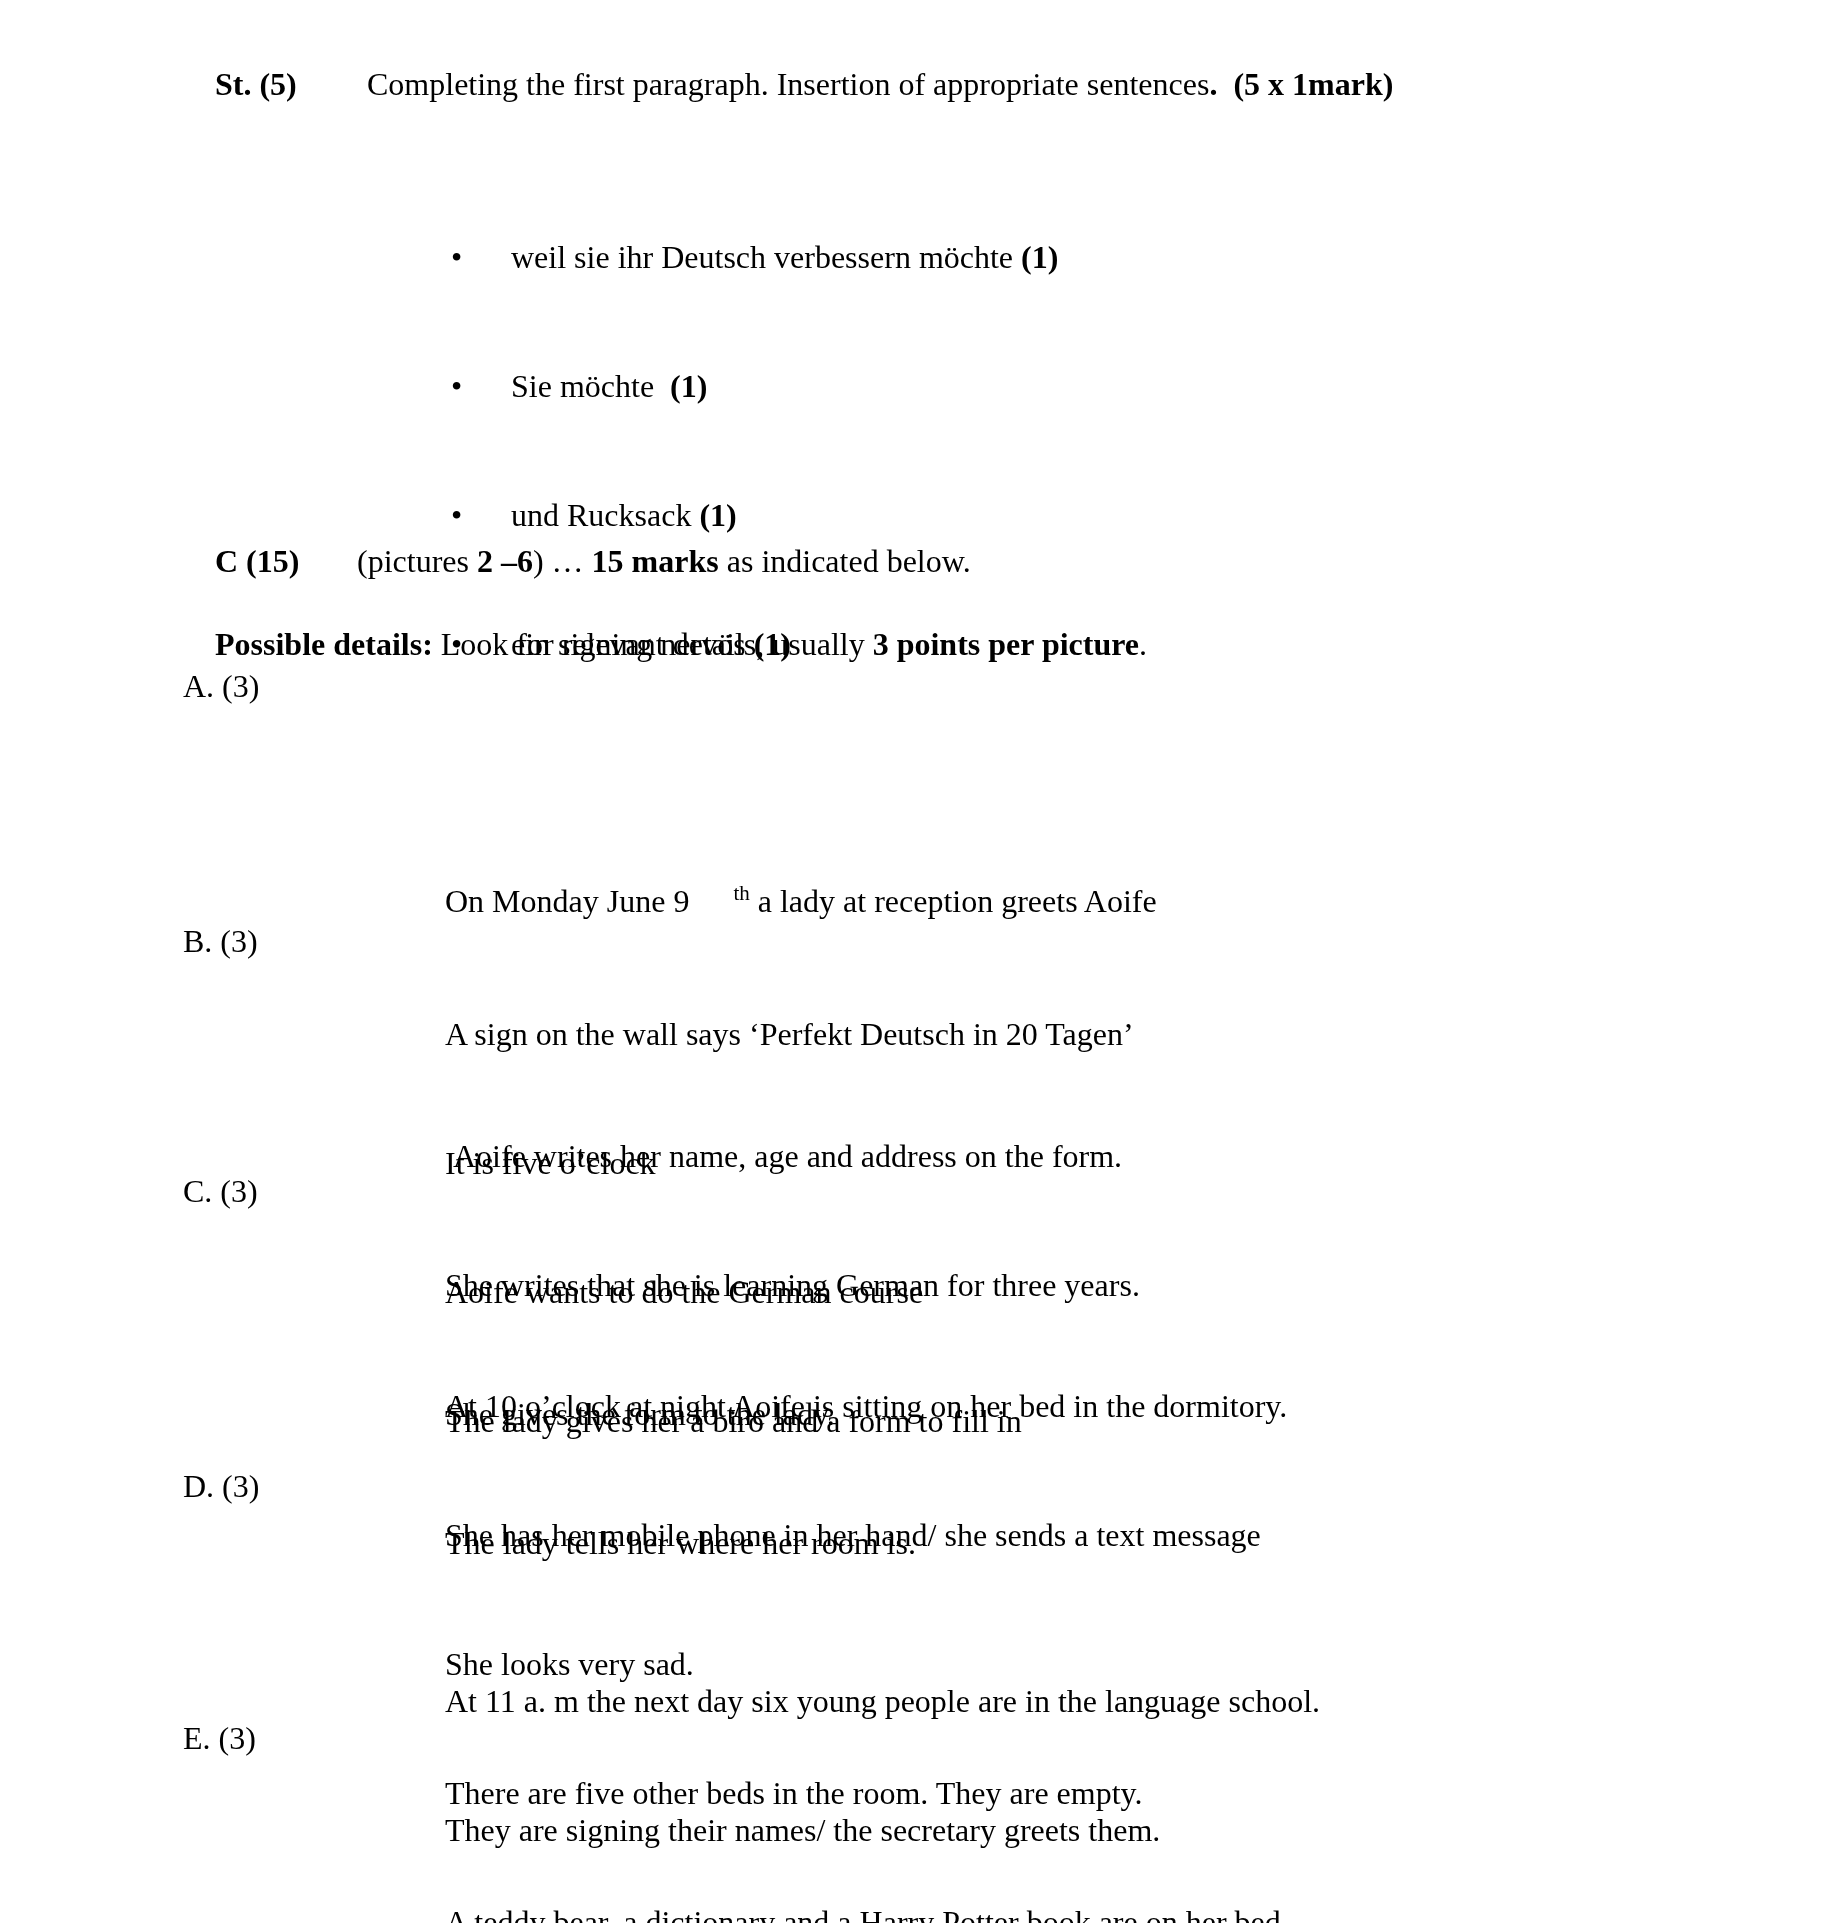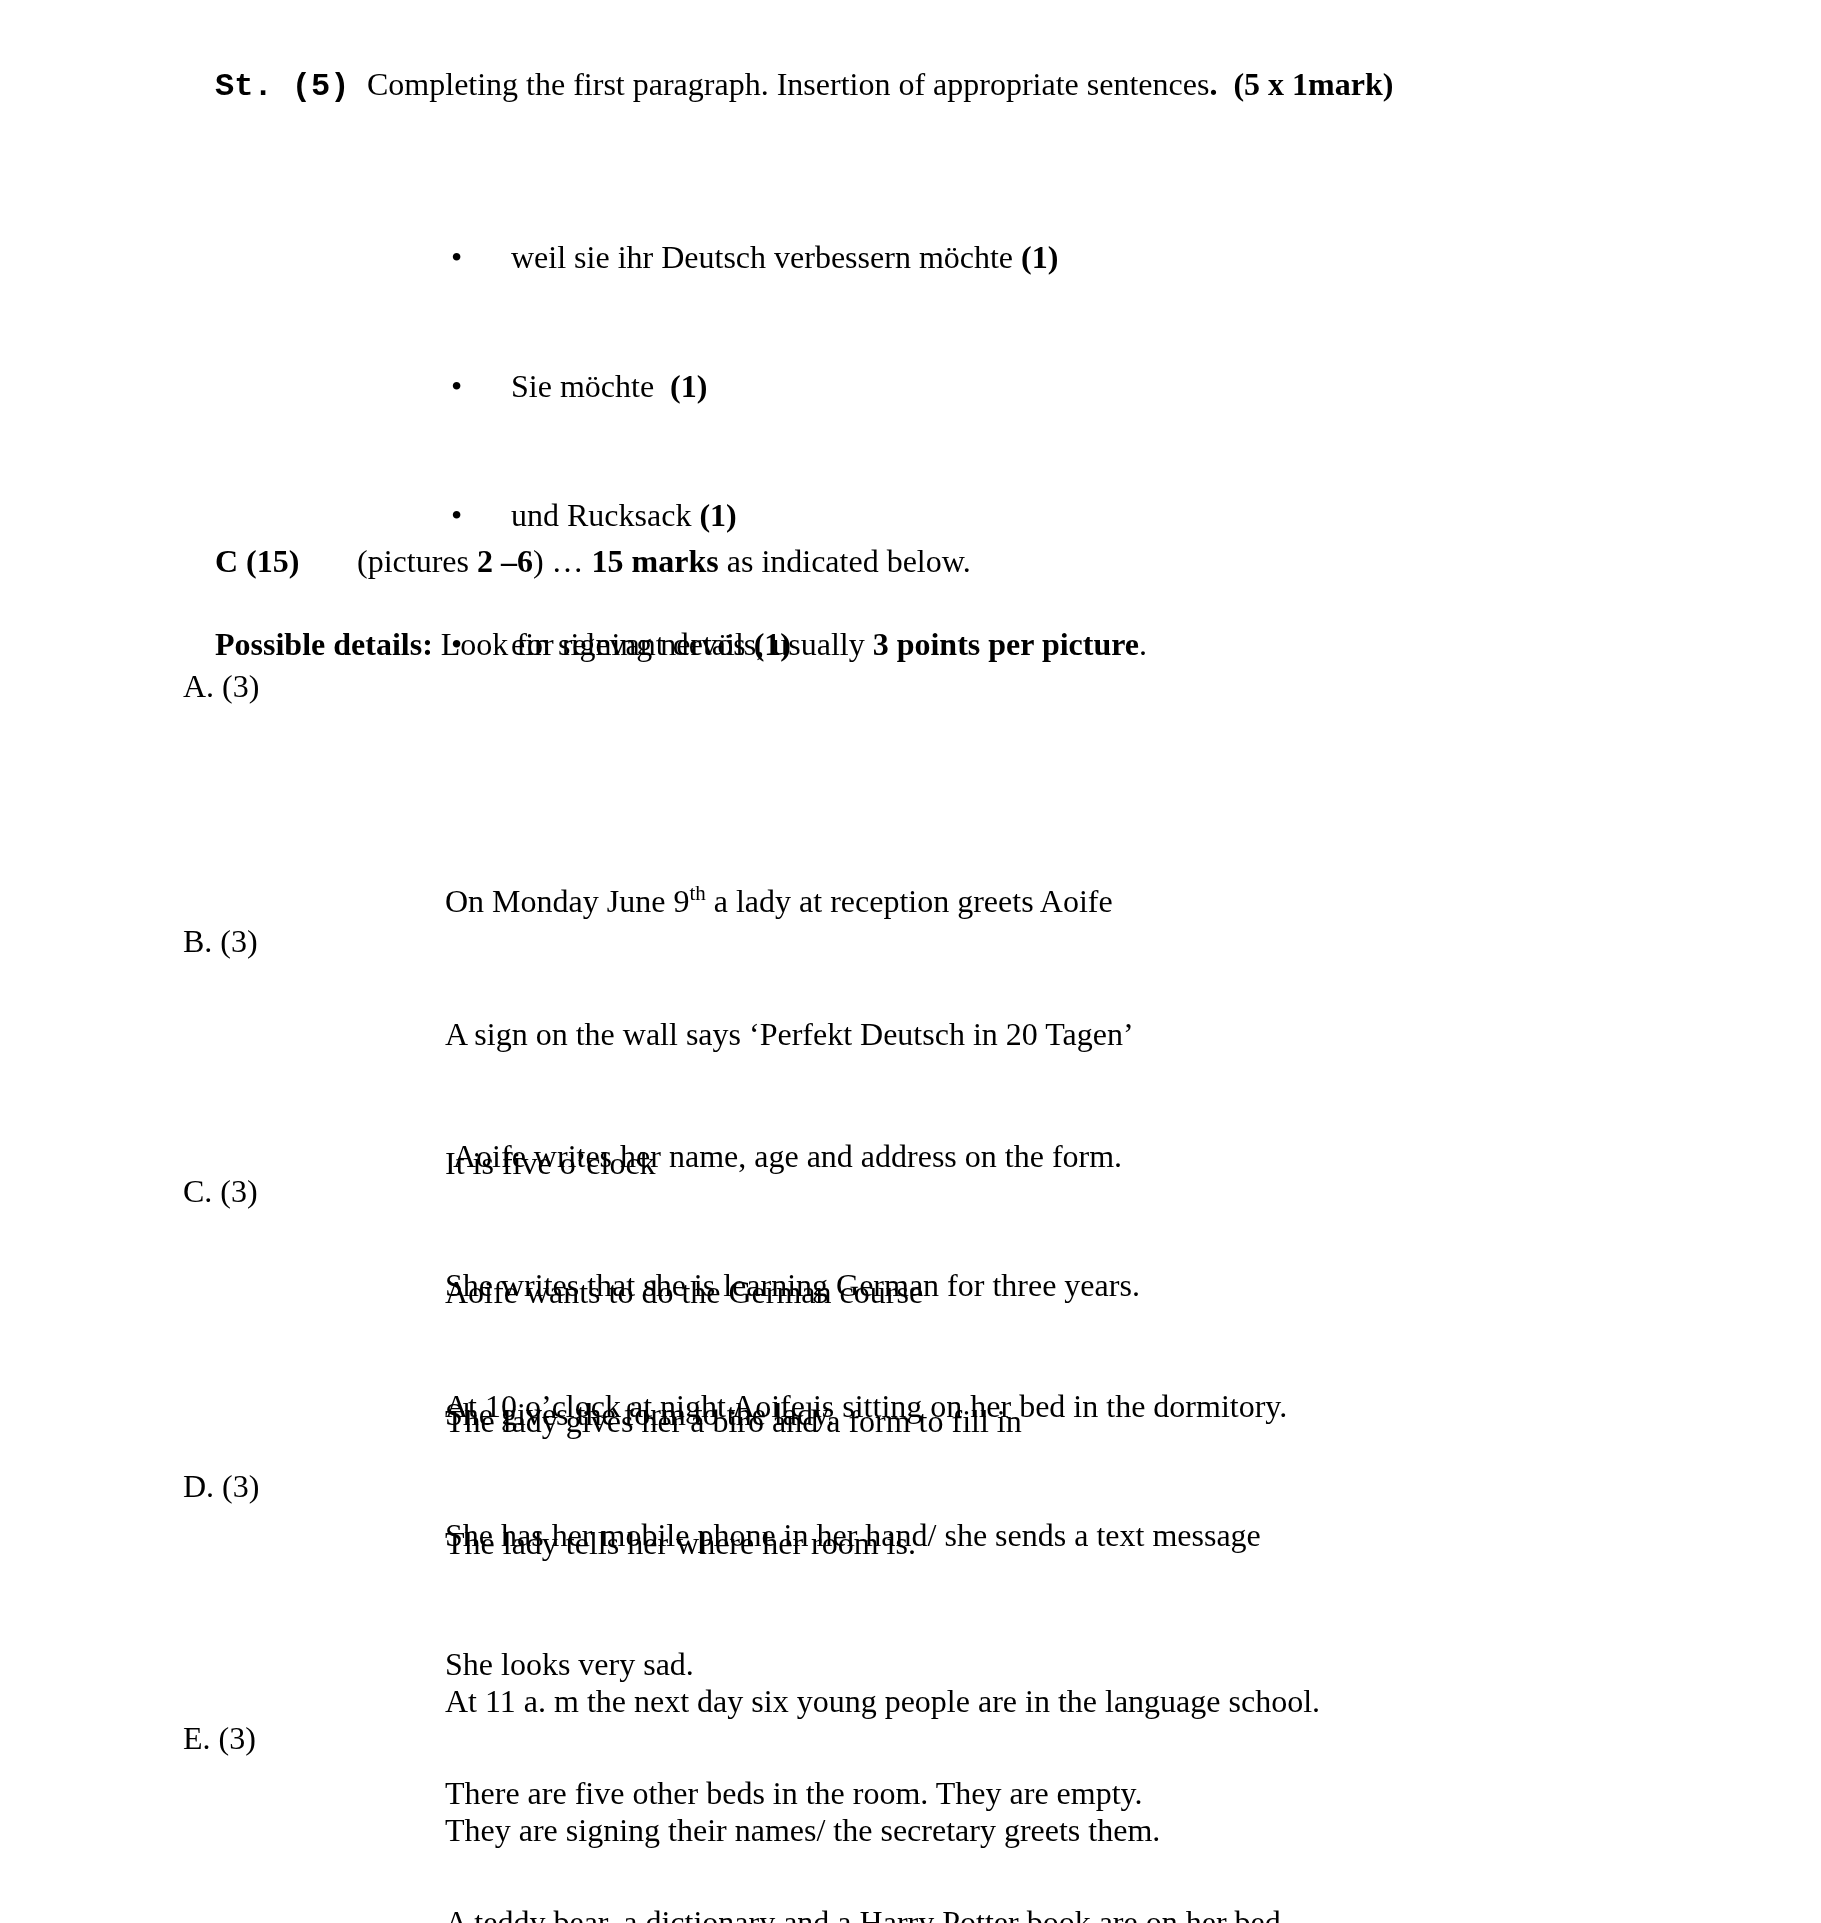--- a/index.html
+++ b/index.html
@@ -34,21 +34,20 @@
   .sec-d { top: 1465px; }
   .sec-e { top: 1717px; }
 
   .b { font-weight: bold; }
   .u { text-decoration: underline; }
 
   .hdr-label {
     display: inline-block;
     width: 152px;
     font-weight: bold;
-    font-family: Liberation Mono, monospace;
   }
   .c15-label {
     display: inline-block;
     width: 142px;
     font-weight: bold;
   }
 
   .bullet-row { height: 43px; }
   .bullet-dot {
     display: inline-block;
@@ -63,20 +62,21 @@
     font-weight: normal;
   }
   .sec-lines {
     margin-left: 262px;
     width: 1420px;
   }
   .sup {
     font-size: 21px;
     position: relative;
     top: -12px;
+    margin-left: 44px;
   }
 </style>
 </head>
 <body>
 
 <div class="page">
 
   <div class="abs hdr">
     <span class="hdr-label">St. (5)</span><span>Completing the first paragraph. Insertion of appropriate sentences</span><span class="b">.</span><span class="b">  (5 x 1mark)</span>
   </div>

